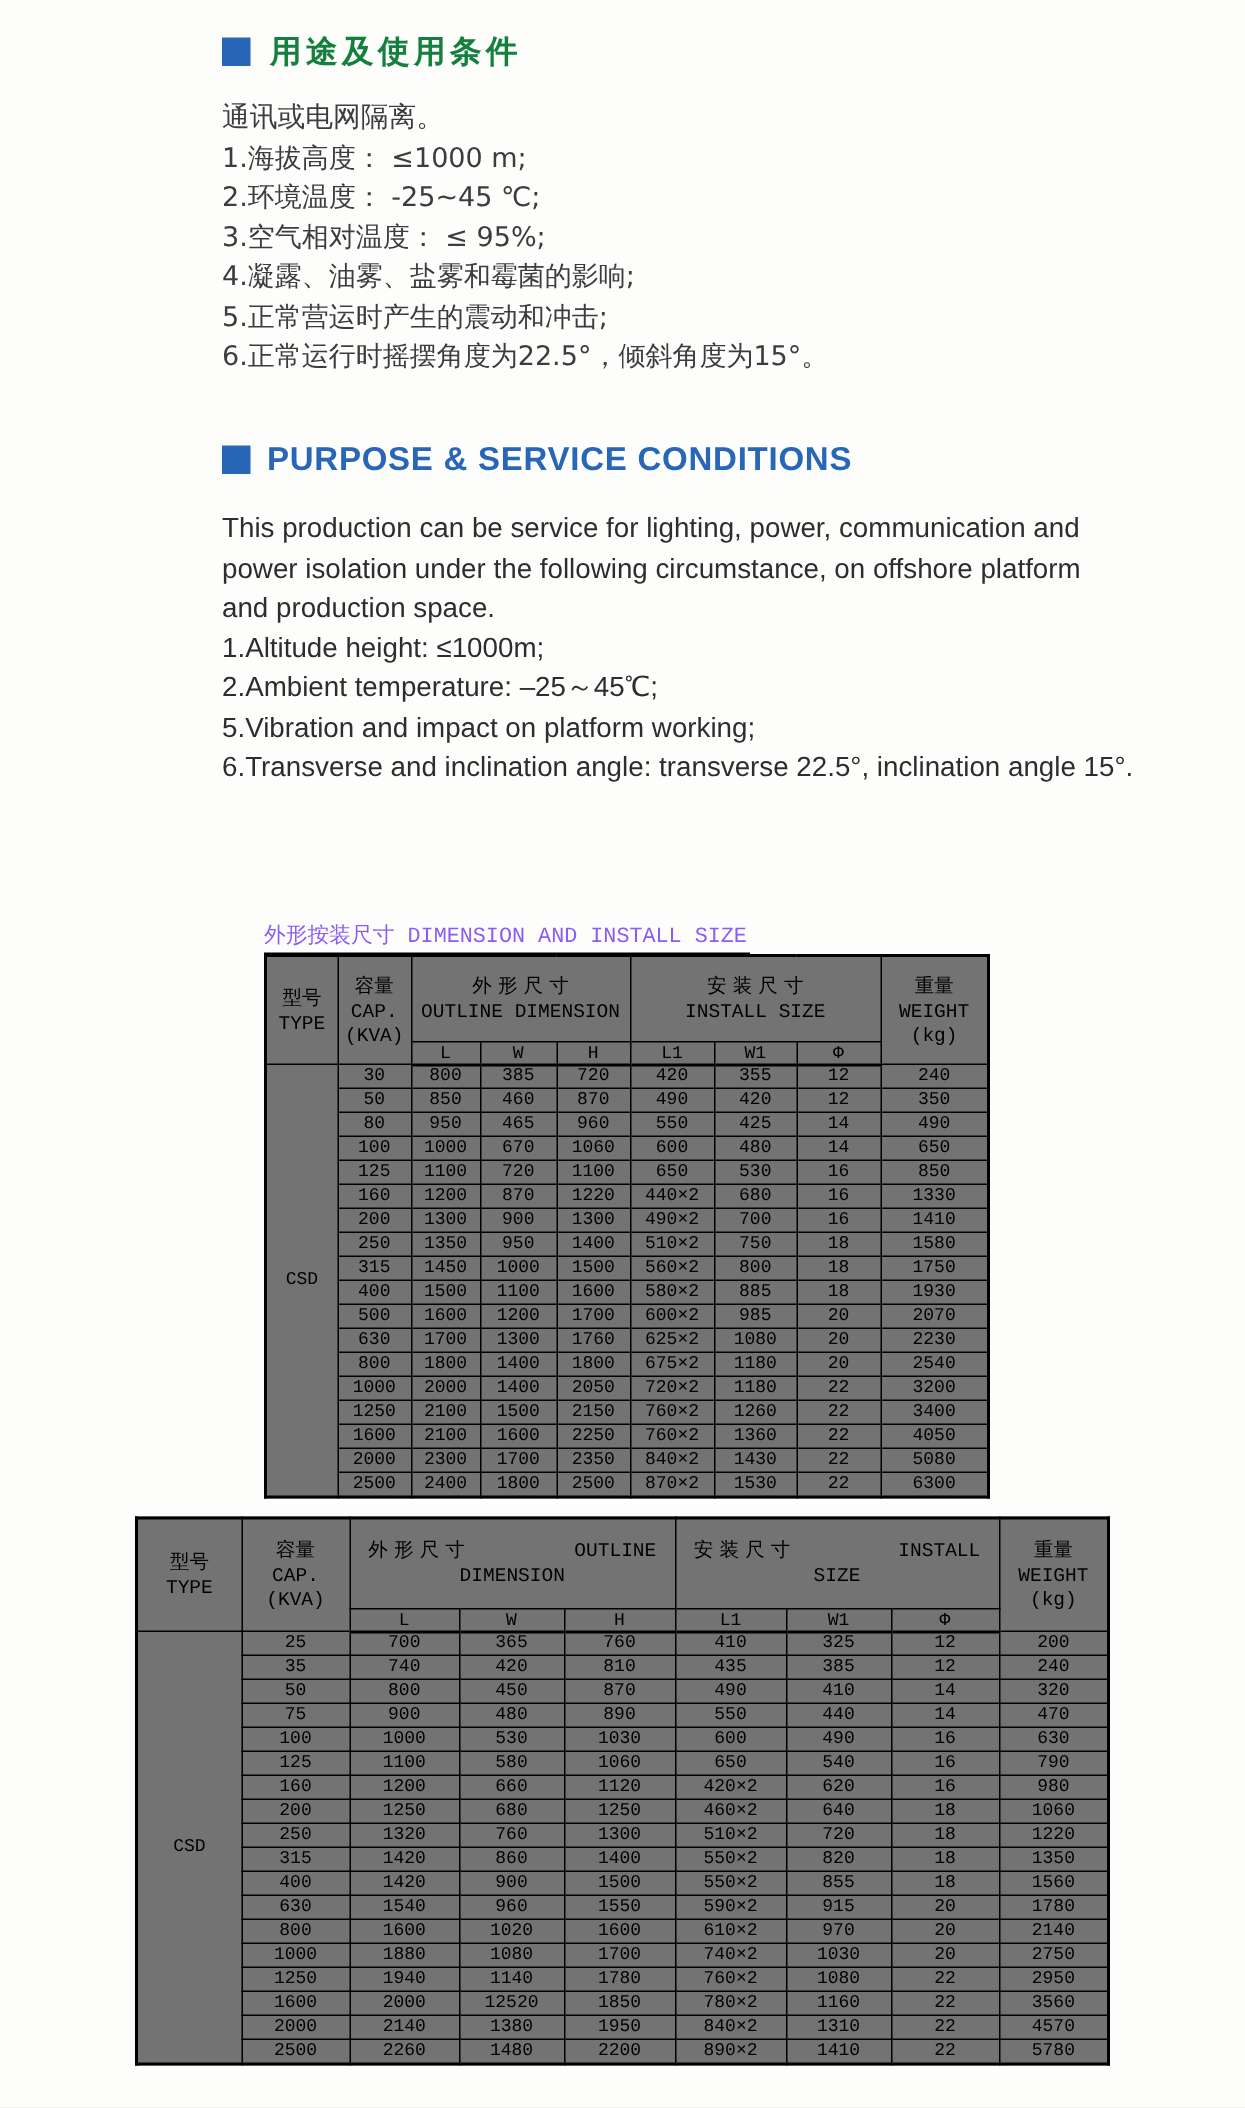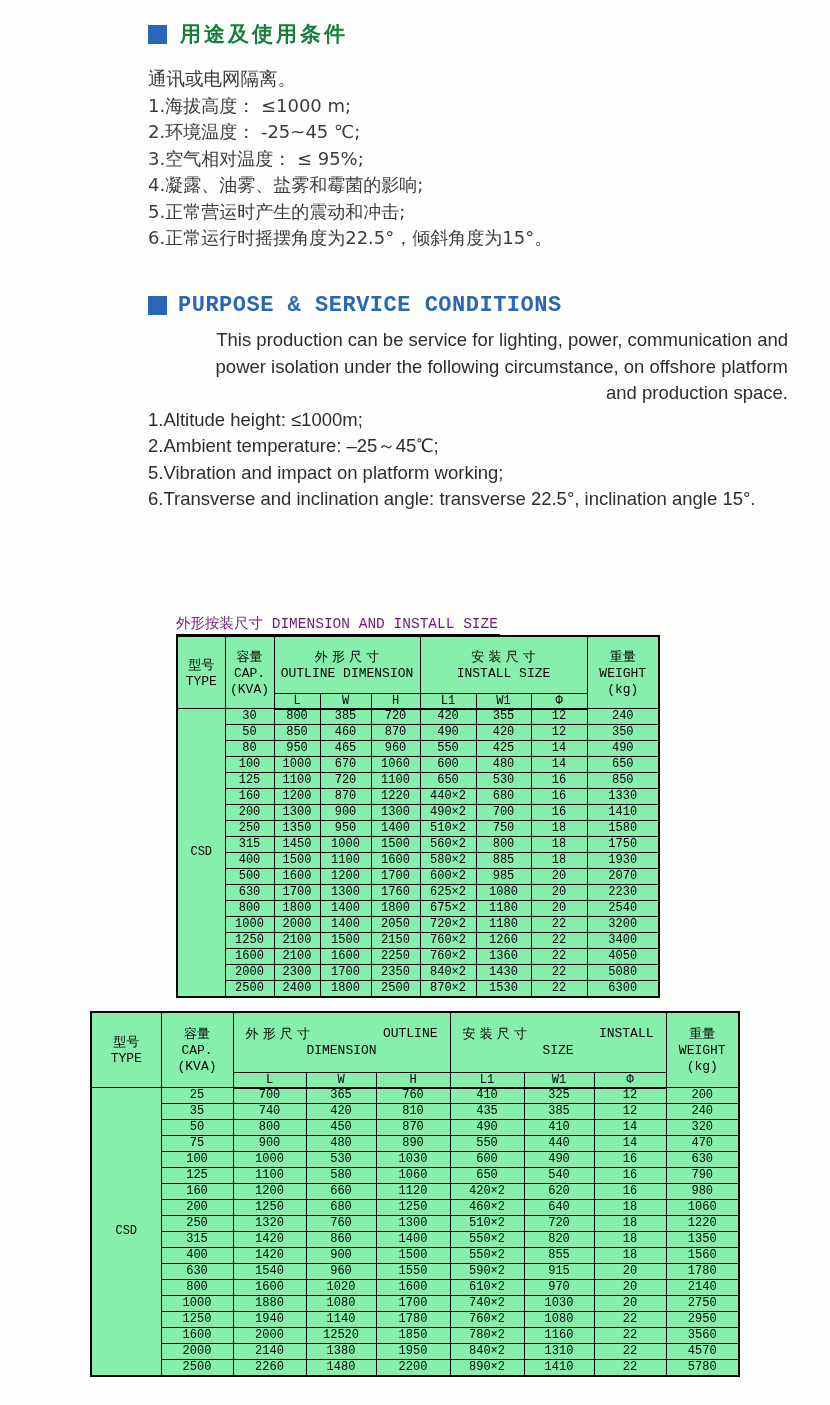--- a/index.html
+++ b/index.html
@@ -6,39 +6,39 @@
   .page {
     position:relative; width:830px; height:1405px; margin:0 auto;
     background:#fdfdfc; overflow:hidden;
     font-family:"DejaVu Sans", sans-serif;
   }
   
   .sec-head { display:flex; align-items:center; }
   .sq { width:19px; height:19px; flex:0 0 19px; }
   .head-cn { font-size:21px; font-weight:bold; letter-spacing:3px; margin-left:13px; }
   .head-en { font-size:22px; font-weight:bold; letter-spacing:0.5px; margin-left:11px;
-             font-family:Liberation Mono, monospace; }
+             font-family:Liberation Sans, sans-serif; }
   
   .sec-cn { position:absolute; left:148px; top:20px; width:600px; color:#3c3c3c; }
   .cn-intro { margin-top:16px; font-size:18.5px; line-height:29px; }
   .cn-list  { font-size:18px; line-height:26.4px; }
   .sec-en { position:absolute; left:148px; top:293px; width:640px; color:#2d2d2d;
             font-family:"Liberation Sans", sans-serif; }
-  .en-intro { margin-top:9px; font-size:18.5px; line-height:26.5px;text-align:right; }
+  .en-intro { margin-top:20px; font-size:18.5px; line-height:26.5px; }
   .en-list  { font-size:18.5px; line-height:26.5px; }
   
   .t1-wrap { position:absolute; left:176px; top:613px; }
   .t2-wrap { position:absolute; left:90px;  top:1011px; }
   .t1-title {
     display:inline-block; font-family:"Liberation Mono","DejaVu Sans Mono",monospace;
-    font-size:14.5px; line-height:17px; color:#701a75;
+    font-size:14.5px; line-height:17px; color:#8b5cf6;
     border-bottom:1px solid #000; padding:0 2px 1px 0; white-space:nowrap;
   }
   table.dim {
-    border-collapse:collapse; table-layout:fixed; background:#86efac;
+    border-collapse:collapse; table-layout:fixed; background:#737373;
     border:2px solid #000; color:#000;
     font-family:"Liberation Mono","DejaVu Sans Mono",monospace;
   }
   table.dim th, table.dim td {
     border:1px solid #000; padding:0; text-align:center; vertical-align:middle;
     font-weight:normal; overflow:hidden; white-space:nowrap;
   }
   table.dim thead tr:last-child th { border-bottom-width:2px; }
   .hl-cn { font-size:13px; line-height:18px; font-family:"DejaVu Sans", sans-serif; }
   .hl-en { font-size:13px; line-height:16px; }

